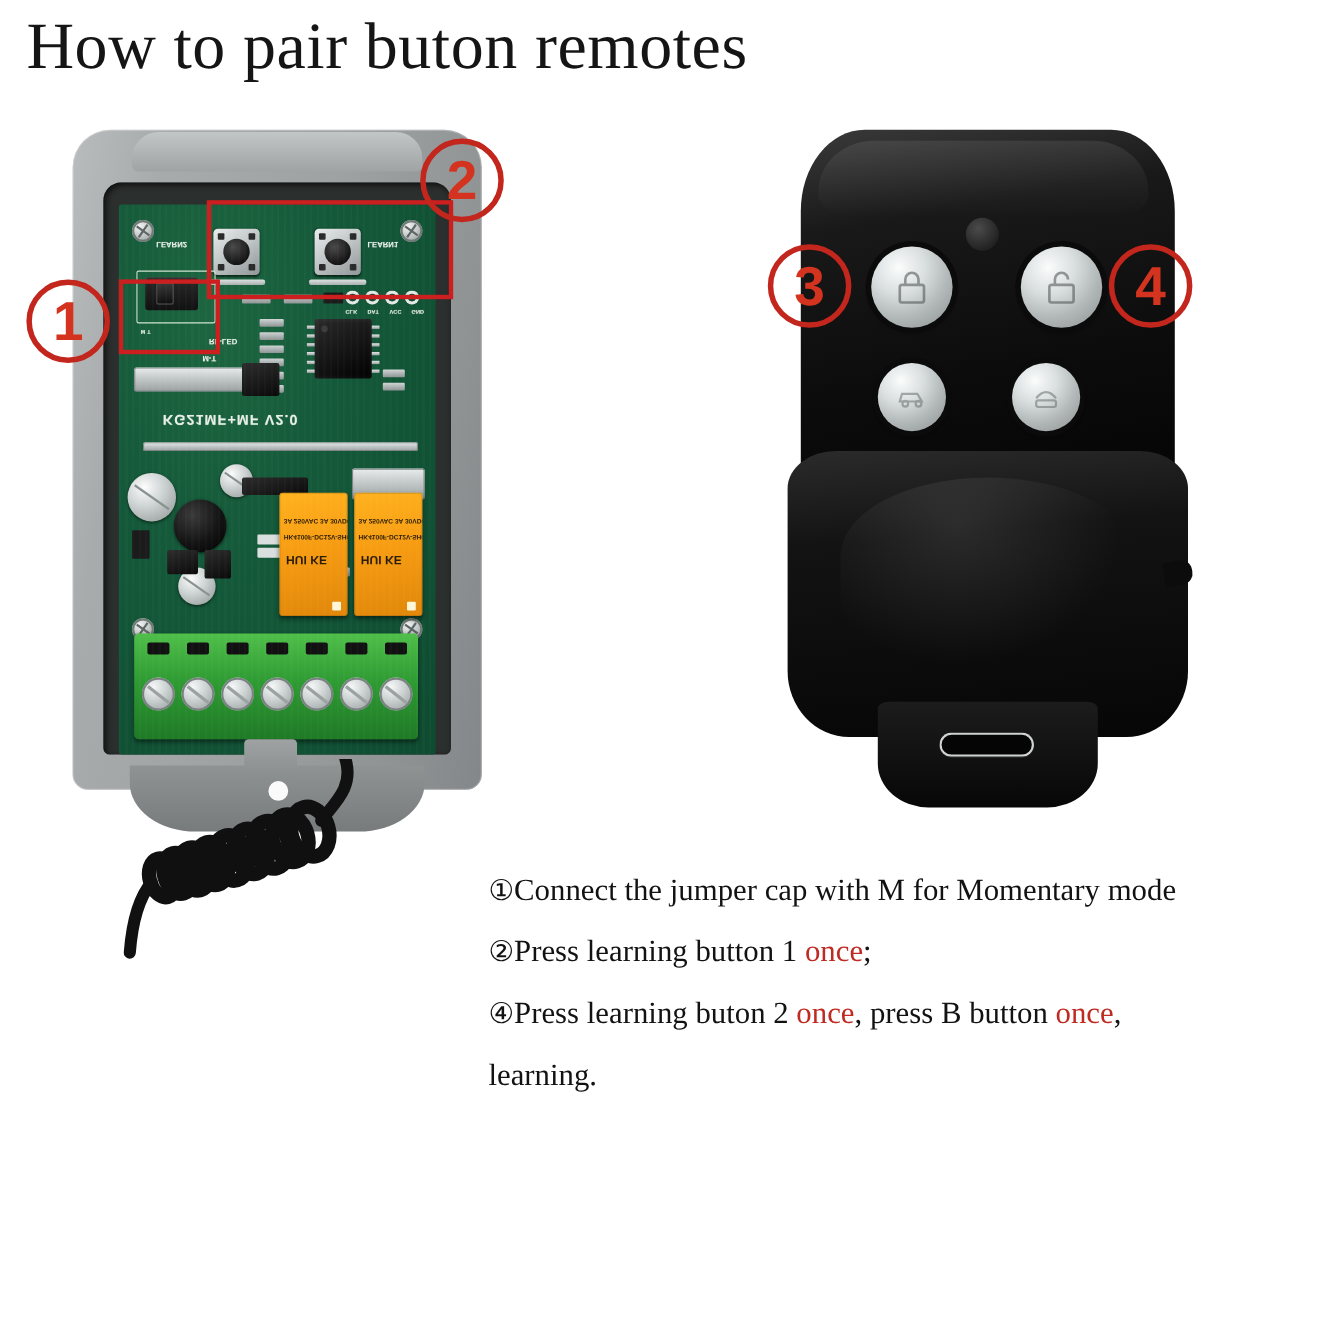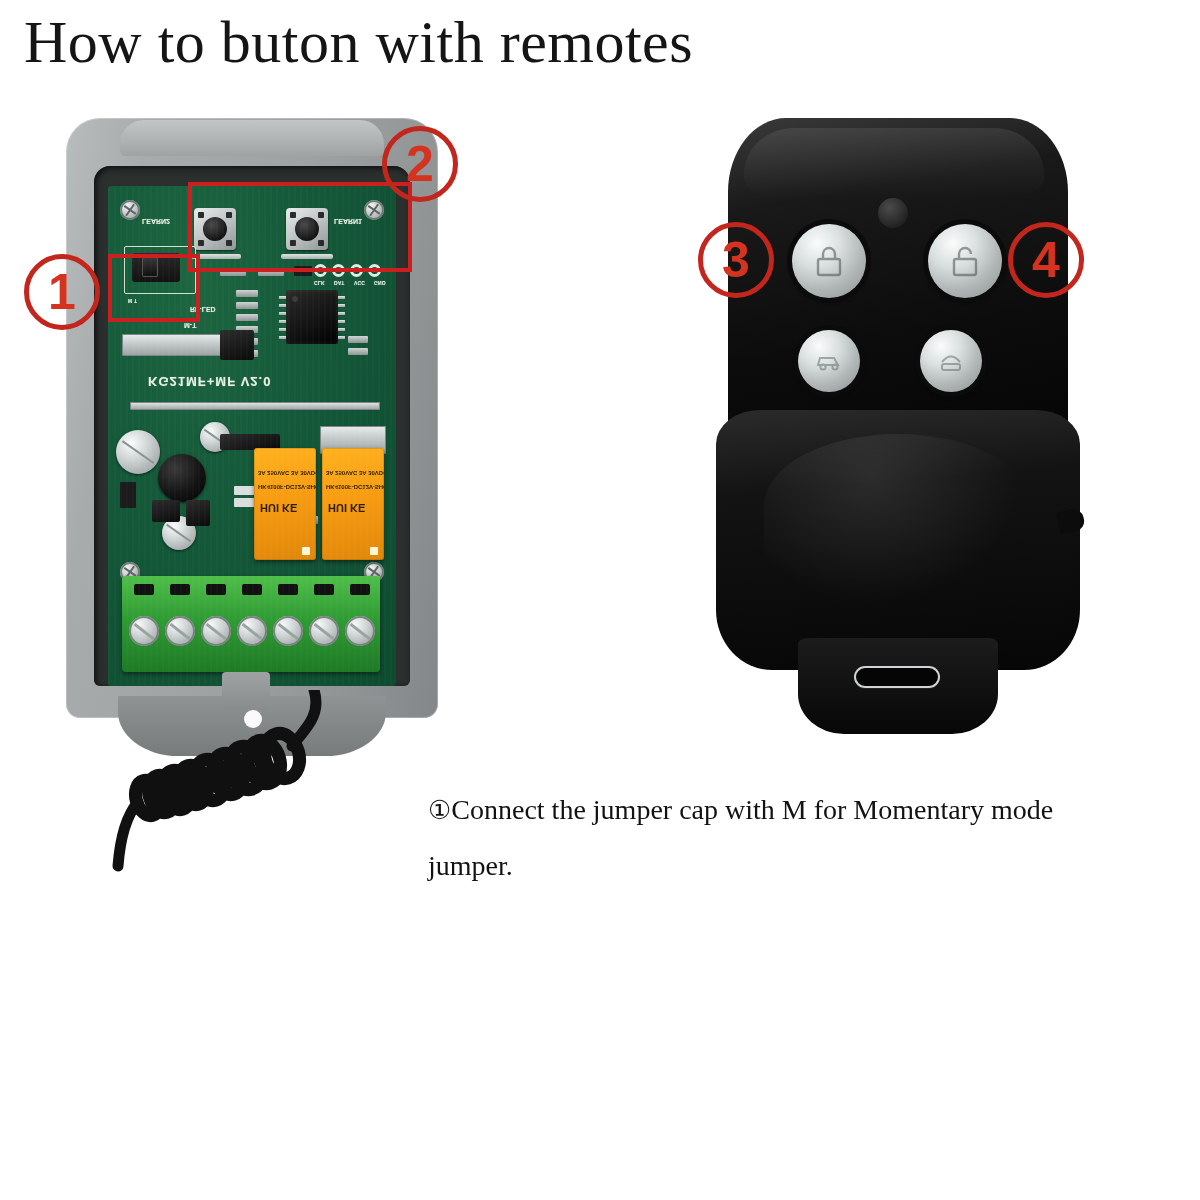--- a/index.html
+++ b/index.html
@@ -387,39 +387,39 @@
   }
   .hl-rect{
     position:absolute;
     border: 4px solid #cc2020;
     box-sizing:border-box;
   }
 
   
   #instructions{
     position:absolute;
-    left: 428px;
+    left: 444px;
     top: 782px;
     width: 756px;
     font-family: "Liberation Serif", "DejaVu Serif", serif;
     font-size: 28px;
     line-height: 56px;
     color: #121212;
   }
   #instructions .line{ white-space: nowrap; }
   #instructions .hi{ color:#bf2b22; }
   #instructions .num{
     font-family:"DejaVu Sans","Liberation Sans",sans-serif;
     font-size: 26px;
   }
 </style>
 </head>
 <body>
 
-<div id="page-title">How to buton with remotes</div>
+<div id="page-title">How to pair buton remotes</div>
 
 <div id="receiver">
 
   <div class="rx-shell">
     <div class="rx-shell-top-lip"></div>
   </div>
   <div class="rx-bezel"></div>
 
   <div class="pcb">
 
@@ -635,14 +635,16 @@
 <div class="hl-rect" style="left:108px; top:254px; width:92px; height:68px;"></div>
 <div class="hl-rect" style="left:188px; top:182px; width:224px; height:90px;"></div>
 
 <div class="callout" style="left:24px;  top:254px;">1</div>
 <div class="callout" style="left:382px; top:126px;">2</div>
 <div class="callout" style="left:698px; top:222px;">3</div>
 <div class="callout" style="left:1008px; top:222px;">4</div>
 
 <div id="instructions">
     <div class="line"><span class="num">①</span><span>Connect the jumper cap with M for Momentary mode</span></div>
-    <div class="line"><span>jumper.</span></div>
+    <div class="line"><span class="num">②</span><span>Press learning button 1 </span><span class="hi">once</span><span>;</span></div>
+    <div class="line"><span class="num">④</span><span>Press learning buton 2 </span><span class="hi">once</span><span>, press B button </span><span class="hi">once</span><span>,</span></div>
+    <div class="line"><span>learning.</span></div>
   </div>
 
 </body></html>

